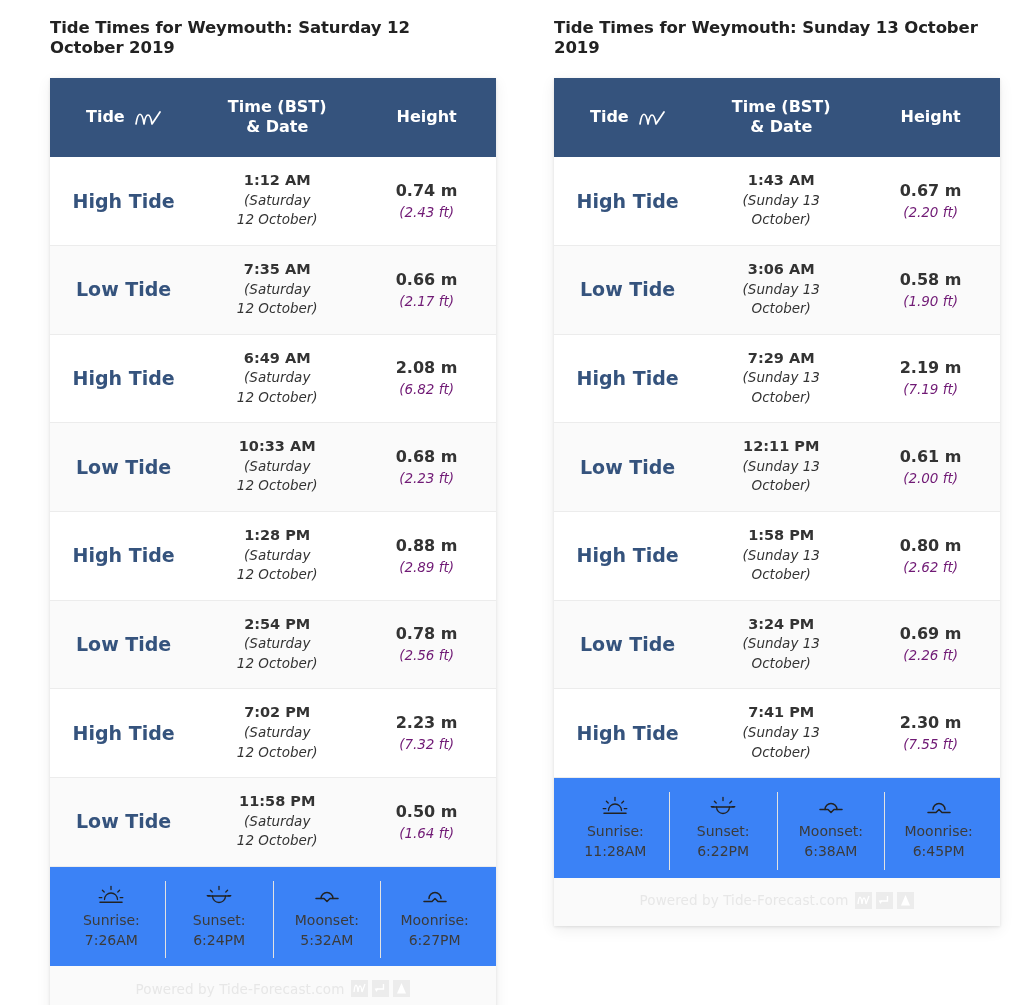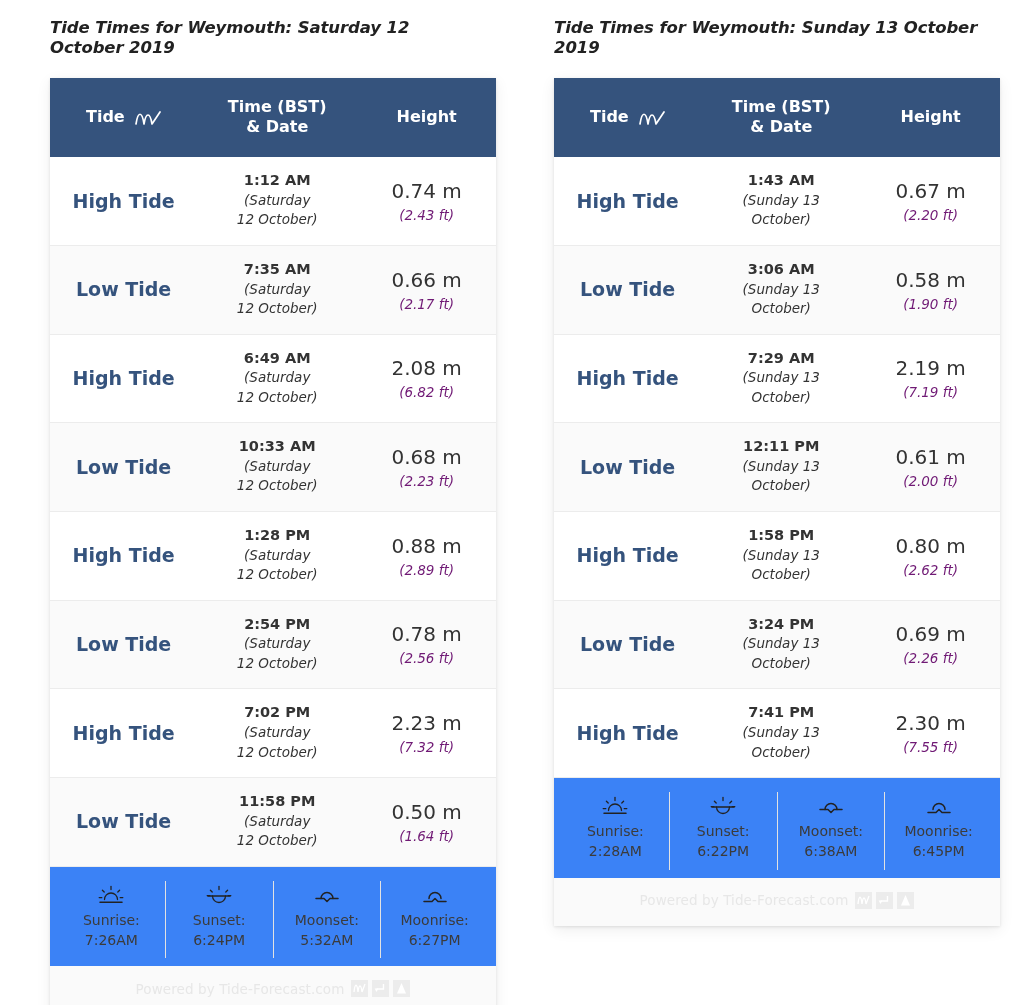--- a/index.html
+++ b/index.html
@@ -28,21 +28,20 @@
     flex: 0 0 446px;
   }
   .panel-title {
     font-size: 16.5px;
     font-weight: bold;
     color: #222222;
     line-height: 1.22;
     letter-spacing: -0.1px;
     margin: 0 0 20px 0;
     padding-right: 10px;
-    font-style: italic;
   }
   .card {
     background: #ffffff;
     box-shadow: 0 1px 3px rgba(0,0,0,0.10), 0 4px 14px rgba(0,0,0,0.07);
     overflow: hidden;
   }
   table.tide {
     width: 100%;
     border-collapse: collapse;
     table-layout: fixed;
@@ -91,22 +90,22 @@
     line-height: 1.35;
   }
   .time-date {
     font-style: italic;
     font-size: 13.5px;
     color: #333333;
     line-height: 1.45;
     padding: 0 34px;
   }
   .height-main {
-    font-weight: normal;
-    font-size: 20px;
+    font-weight: bold;
+    font-size: 16px;
     color: #333333;
     line-height: 1.5;
   }
   .height-alt {
     font-style: italic;
     font-size: 13.5px;
     color: #701a75;
     line-height: 1.45;
   }
 
@@ -483,21 +482,21 @@
                 <line x1="15" y1="1.5" x2="15" y2="4.5"></line>
                 <line x1="6.4" y1="5.2" x2="8.2" y2="7"></line>
                 <line x1="23.6" y1="5.2" x2="21.8" y2="7"></line>
                 <line x1="3.2" y1="12.6" x2="5.8" y2="12.6"></line>
                 <line x1="24.2" y1="12.6" x2="26.8" y2="12.6"></line>
                 <line x1="4" y1="17.2" x2="26" y2="17.2" stroke-width="1.5"></line>
               </g>
             </svg>
           </div>
           <div class="astro-label">Sunrise:</div>
-          <div class="astro-time">2:28AM</div>
+          <div class="astro-time">11:28AM</div>
         </div>
         <div class="astro-cell">
           <div class="astro-icon">
             <svg width="30" height="20" viewBox="0 0 30 20" aria-hidden="true">
               <g fill="none" stroke="#222" stroke-width="1.3" stroke-linecap="round">
                 <path d="M8.5 11 A6.5 6.5 0 0 0 21.5 11"></path>
                 <line x1="15" y1="1.5" x2="15" y2="4.5"></line>
                 <line x1="6.4" y1="5.2" x2="8.2" y2="7"></line>
                 <line x1="23.6" y1="5.2" x2="21.8" y2="7"></line>
                 <line x1="3.2" y1="10.6" x2="5.8" y2="10.6"></line>

